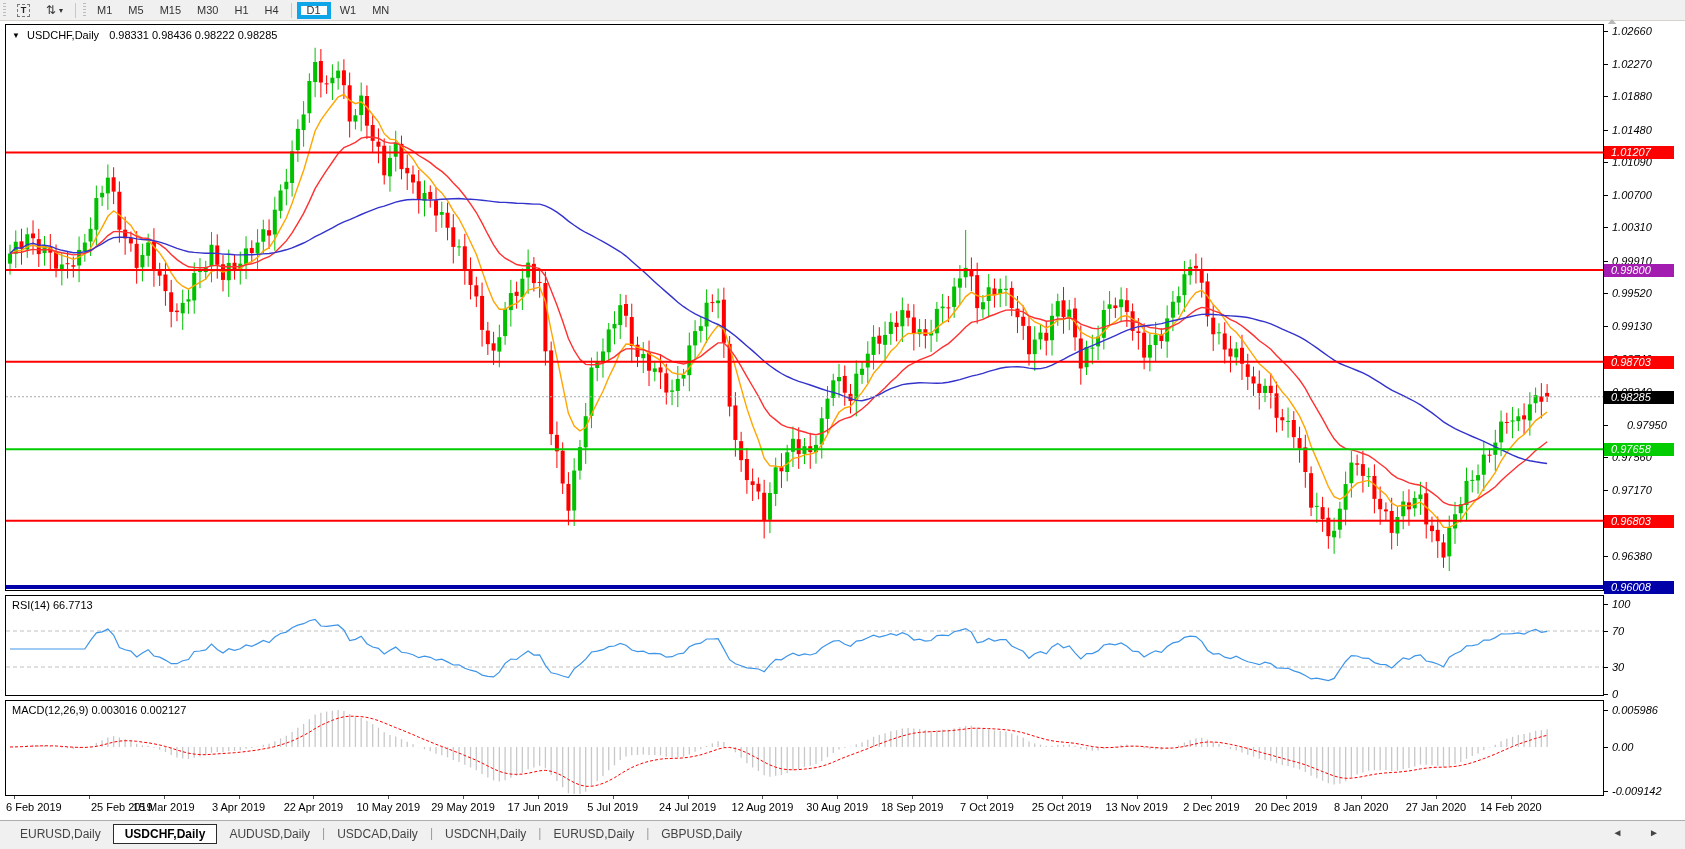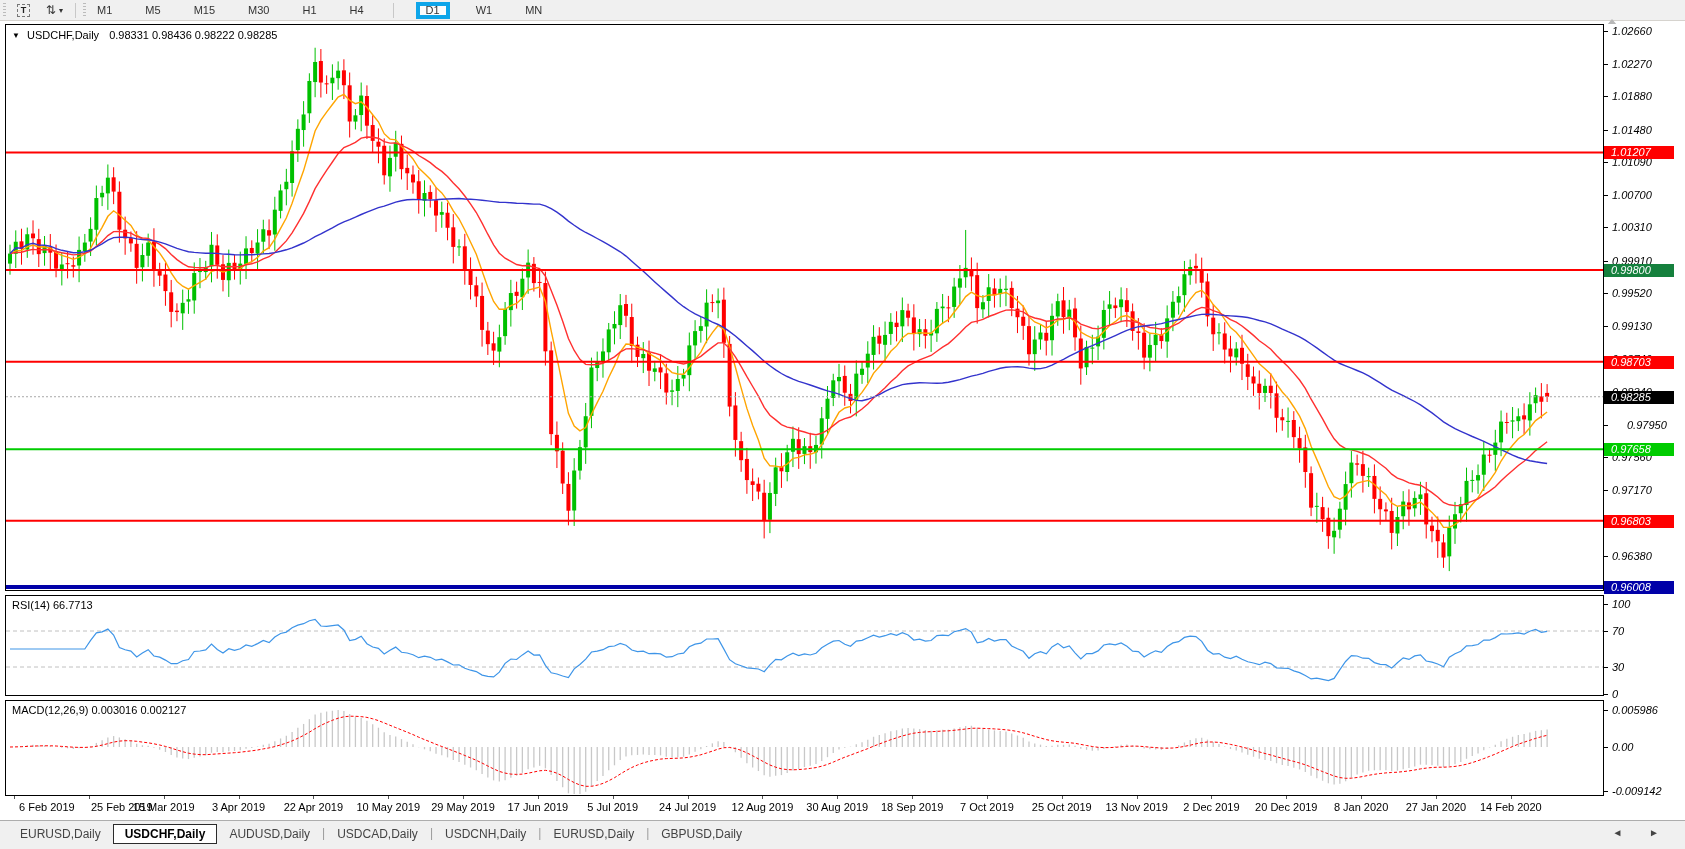--- a/index.html
+++ b/index.html
@@ -67,21 +67,21 @@
     <div class="tgrip"></div>
     <div class="tbtn">
       <span class="ticon-box">T</span>
     </div>
     <div class="tbtn">
       <span style="font-size:12px;color:#333;">⇅</span>
       <span class="caret">▾</span>
     </div>
     <div class="tsep"></div>
     <div class="tgrip"></div>
-    <div id="tf-group" style="display:flex;align-items:center;gap:17px;">
+    <div id="tf-group" style="display:flex;align-items:center;">
         <div class="tbtn">M1</div>
         <div class="tbtn">M5</div>
         <div class="tbtn">M15</div>
         <div class="tbtn">M30</div>
         <div class="tbtn">H1</div>
         <div class="tbtn">H4</div>
         <div class="tsep"></div>
         <div class="tbtn active">D1</div>
         <div class="tbtn">W1</div>
         <div class="tbtn">MN</div>
@@ -969,21 +969,21 @@
       <div class="ax-label" style="top: 427.35px;">0.97560</div>
       <div class="ax-tick" style="top: 465.953px;"></div>
       <div class="ax-label" style="top: 459.953px;">0.97170</div>
       <div class="ax-tick" style="top: 497.721px;"></div>
       <div class="ax-label" style="top: 491.721px;">0.96790</div>
       <div class="ax-tick" style="top: 531.996px;"></div>
       <div class="ax-label" style="top: 525.996px;">0.96380</div>
       <div class="ax-tick" style="top: 564.599px;"></div>
       <div class="ax-label" style="top: 558.599px;">0.95990</div>
       <div class="badge" style="top: 122.468px; background: rgb(255, 0, 0);">1.01207</div>
-      <div class="badge" style="top: 240.09px; background: #15803d;">0.99800</div>
+      <div class="badge" style="top: 240.09px; background: #a21caf;">0.99800</div>
       <div class="badge" style="top: 331.798px; background: rgb(255, 0, 0);">0.98703</div>
       <div class="badge" style="top: 419.157px; background: rgb(0, 204, 0);">0.97658</div>
       <div class="badge" style="top: 490.634px; background: rgb(255, 0, 0);">0.96803</div>
       <div class="badge" style="top: 557.094px; background: rgb(0, 0, 168);">0.96008</div>
       <div class="badge" style="top: 366.742px; background: rgb(0, 0, 0);">0.98285</div>
       <div class="ax-tick" style="top: 580px;"></div>
       <div class="ax-label" style="top: 574px;">100</div>
       <div class="ax-tick" style="top: 607px;"></div>
       <div class="ax-label" style="top: 601px;">70</div>
       <div class="ax-tick" style="top: 643px;"></div>
@@ -992,21 +992,21 @@
       <div class="ax-label" style="top: 664px;">0</div>
       <div class="ax-tick" style="top: 685.587px;"></div>
       <div class="ax-label" style="top: 679.587px;">0.005986</div>
       <div class="ax-tick" style="top: 723px;"></div>
       <div class="ax-label" style="top: 717px;">0.00</div>
       <div class="ax-tick" style="top: 767px;"></div>
       <div class="ax-label" style="top: 761px;">-0.009142</div>
     </div>
   <div id="date-axis">
       <div class="d-tick" style="left: 9px;"></div>
-      <div class="d-label" style="left: 14px;">6 Feb 2019</div>
+      <div class="d-label" style="left: 1px;">6 Feb 2019</div>
       <div class="d-tick" style="left: 83.841px;"></div>
       <div class="d-label" style="left: 83.841px; transform: translateX(-50%); margin-left: 33px;">25 Feb 2019</div>
       <div class="d-tick" style="left: 158.682px;"></div>
       <div class="d-label" style="left: 158.682px; transform: translateX(-50%);">15 Mar 2019</div>
       <div class="d-tick" style="left: 233.523px;"></div>
       <div class="d-label" style="left: 233.523px; transform: translateX(-50%);">3 Apr 2019</div>
       <div class="d-tick" style="left: 308.364px;"></div>
       <div class="d-label" style="left: 308.364px; transform: translateX(-50%);">22 Apr 2019</div>
       <div class="d-tick" style="left: 383.205px;"></div>
       <div class="d-label" style="left: 383.205px; transform: translateX(-50%);">10 May 2019</div>

